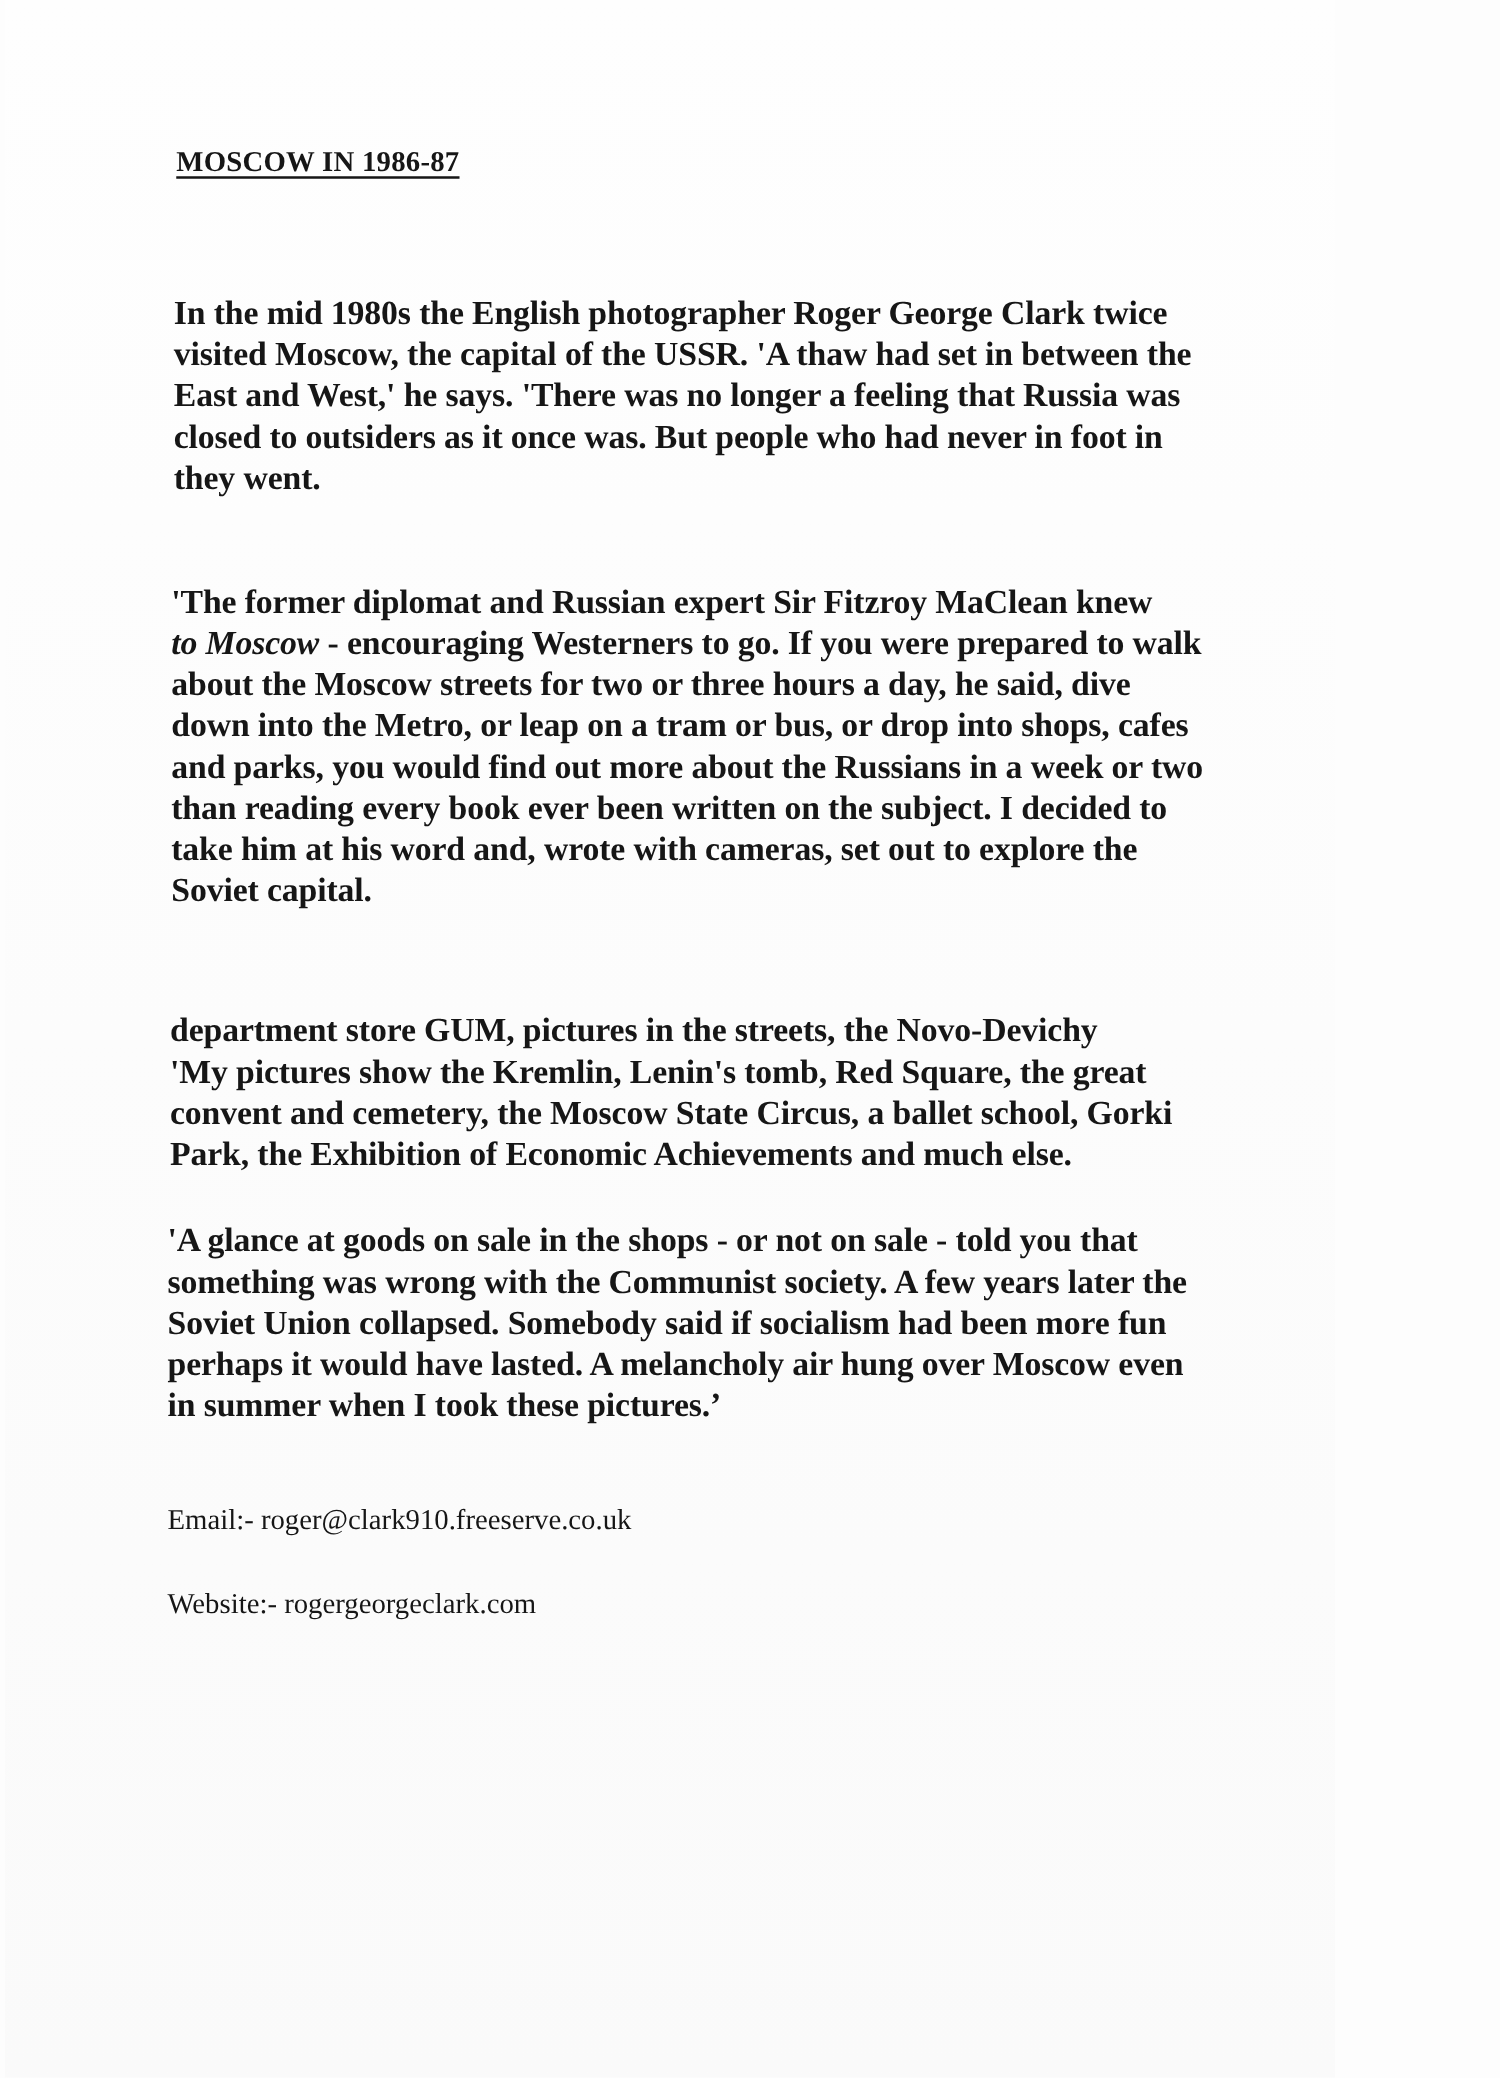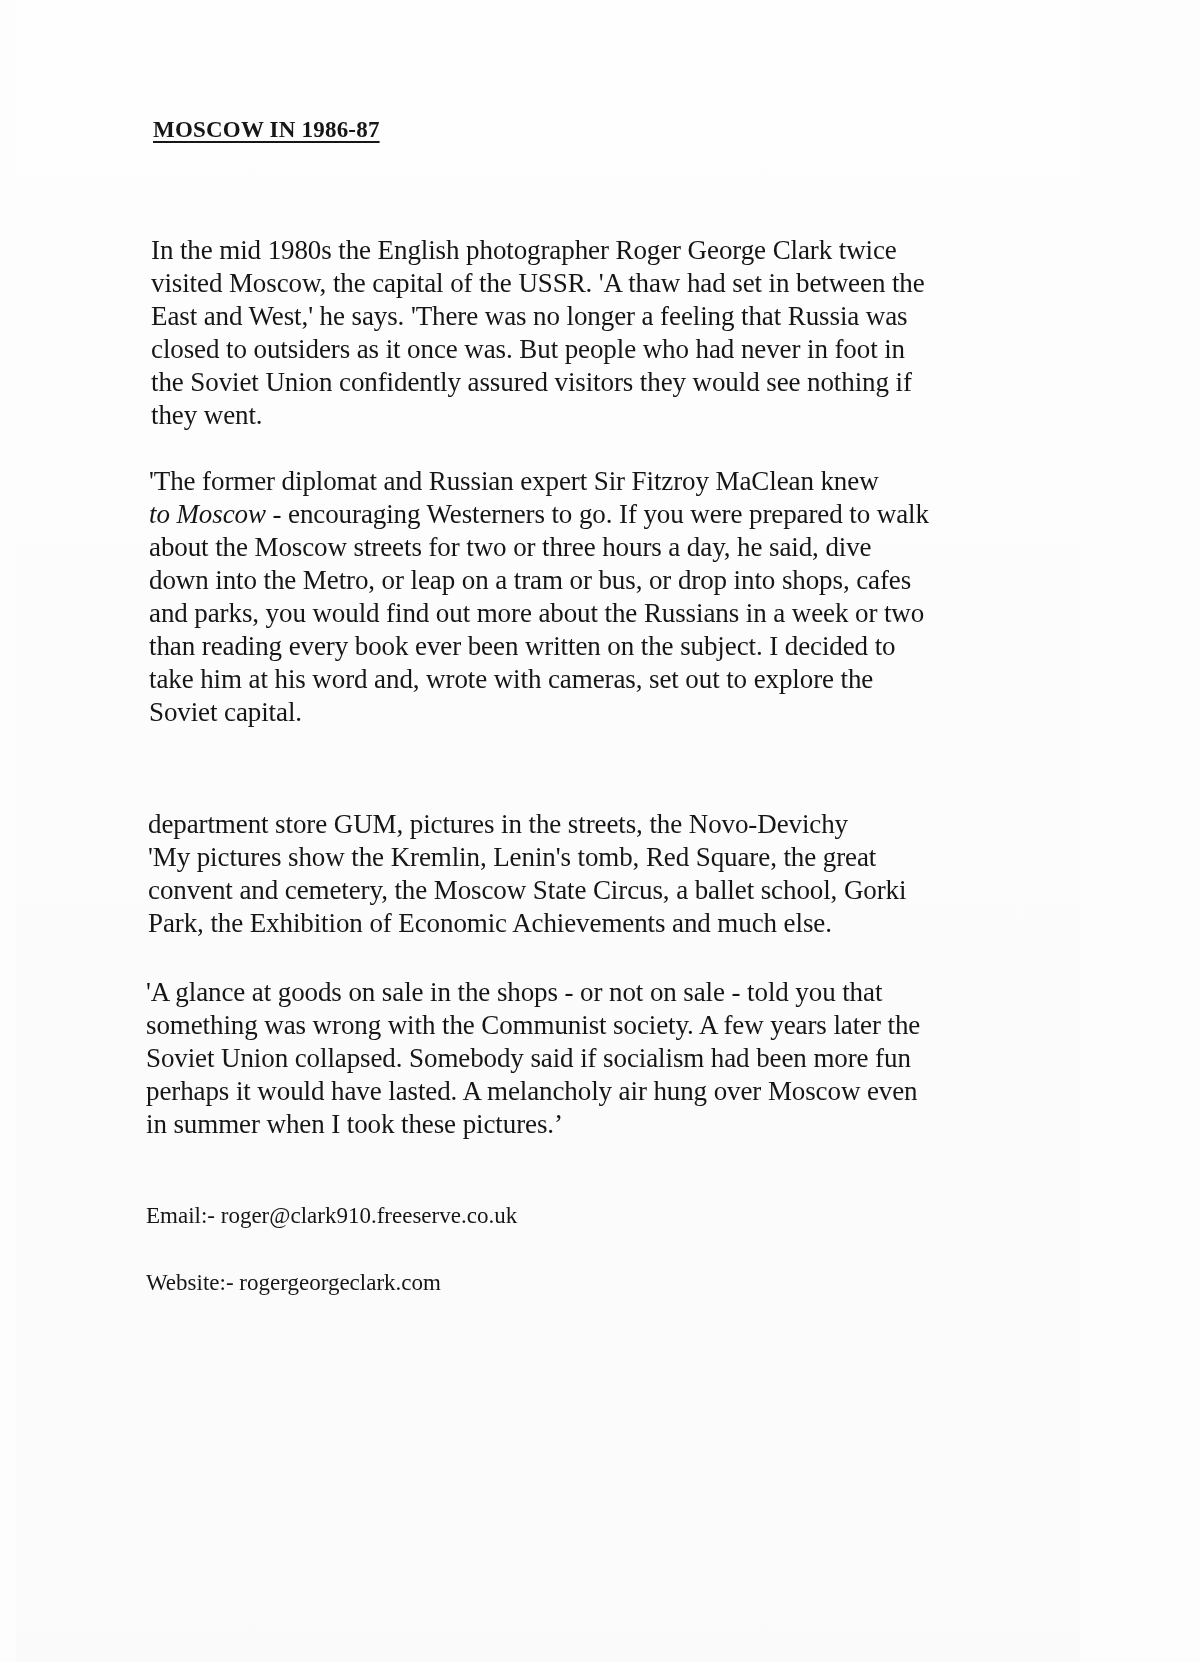--- a/index.html
+++ b/index.html
@@ -7,21 +7,21 @@
     width: 1200px;
     height: 1662px;
     background: #fdfdfd;
     position: relative;
     overflow: hidden;
     font-family: "Liberation Serif", "DejaVu Serif", serif;
     color: #161616;
   }
   .page {
     position: absolute;
-    left: 16px; top: 0;
+    left: 4px; top: 0;
     width: 1064px; height: 1662px;
     background: linear-gradient(180deg, #fefefe 0%, #fafafa 100%);
   }
   .title {
     position: absolute;
     left: 137px;
     top: 117px;
     font-size: 23px;
     font-weight: bold;
     text-decoration: underline;
@@ -31,21 +31,21 @@
     white-space: nowrap;
   }
   .para {
     position: absolute;
     left: 135px;
     width: 900px;
     font-size: 27px;
     line-height: 33px;
     letter-spacing: -0.1px;
   }
-  .line { display: block; white-space: nowrap; }
+  .line { display: block; white-space: nowrap; font-weight: bold; }
   #p1 { top: 234px; }
   #p2 { top: 465px; left: 133px; }
   #p3 { top: 808px; left: 132px; }
   #p4 { top: 976px; left: 130px; }
   .contact {
     position: absolute;
     left: 130px;
     font-size: 23px;
     white-space: nowrap;
   }
@@ -58,21 +58,20 @@
 
 <div class="page">
 
   <div class="title">MOSCOW IN 1986-87</div>
 
   <div class="para" id="p1">
     <span class="line">In the mid 1980s the English photographer Roger George Clark twice</span>
     <span class="line">visited Moscow, the capital of the USSR. 'A thaw had set in between the</span>
     <span class="line">East and West,' he says. 'There was no longer a feeling that Russia was</span>
     <span class="line">closed to outsiders as it once was. But people who had never in foot in</span>
-    <span class="line">the Soviet Union confidently assured visitors they would see nothing if</span>
     <span class="line">they went.</span>
   </div>
 
   <div class="para" id="p2">
     <span class="line">'The former diplomat and Russian expert Sir Fitzroy MaClean knew</span>
     <span class="line"><em>to Moscow</em><span> - encouraging Westerners to go. If you were prepared to walk</span></span>
     <span class="line">about the Moscow streets for two or three hours a day, he said, dive</span>
     <span class="line">down into the Metro, or leap on a tram or bus, or drop into shops, cafes</span>
     <span class="line">and parks, you would find out more about the Russians in a week or two</span>
     <span class="line">than reading every book ever been written on the subject. I decided to</span>

